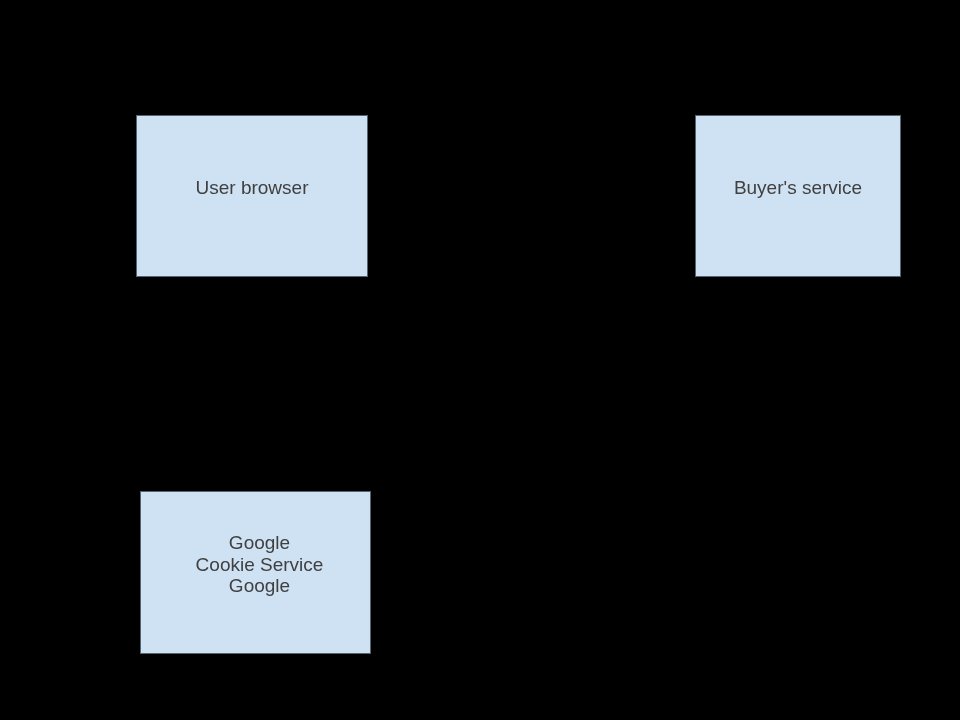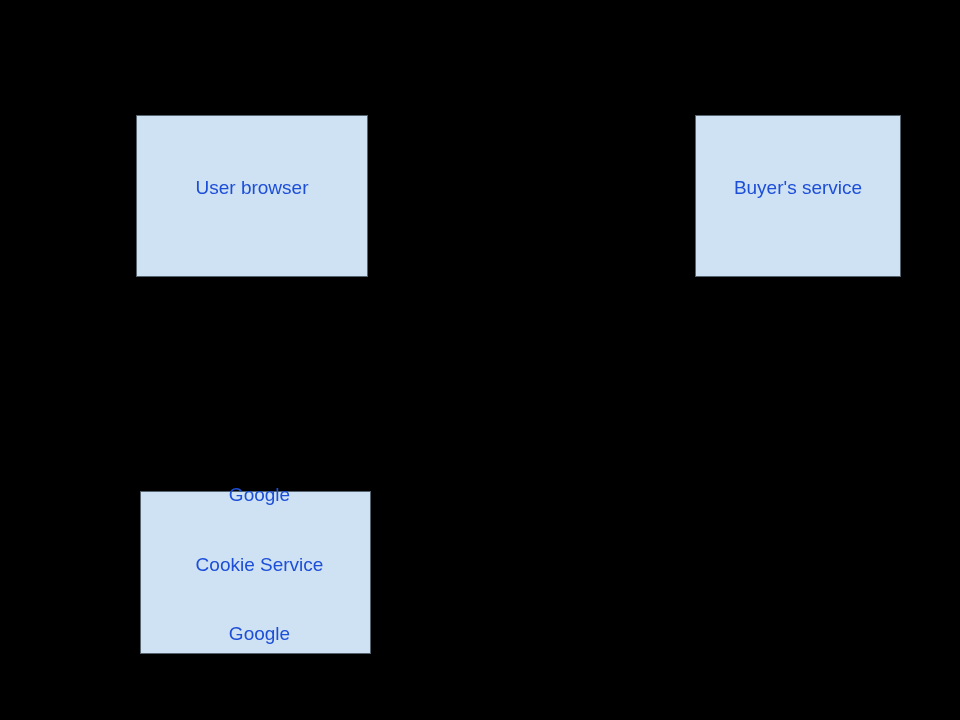--- a/index.html
+++ b/index.html
@@ -21,42 +21,41 @@
     box-sizing: border-box;
   }
   .node-label {
     position: absolute;
     inset: 0;
     display: flex;
     flex-direction: column;
     justify-content: center;
     align-items: center;
     text-align: center;
-    color: #1d4ed8;
+    color: #404040;
     font-size: 19px;
     line-height: 21.5px;
     transform: translateY(-8px);
   }
   .node-label .line {
     display: block;
     white-space: nowrap;
   }
   
   #node-user-browser {
     left: 136px; top: 115px; width: 232px; height: 162px;
   }
   #node-buyers-service {
     left: 695px; top: 115px; width: 206px; height: 162px;
   }
   #node-google-cms {
     left: 140px; top: 491px; width: 231px; height: 163px;
   }
   #node-google-cms .node-label {
     transform: translate(4px, -8px);
-    gap: 48px;
   }
 </style>
 </head>
 <body>
 
 <div class="canvas">
 
   <div class="node" id="node-user-browser">
     <div class="node-label">
       <span class="line">User browser</span>

